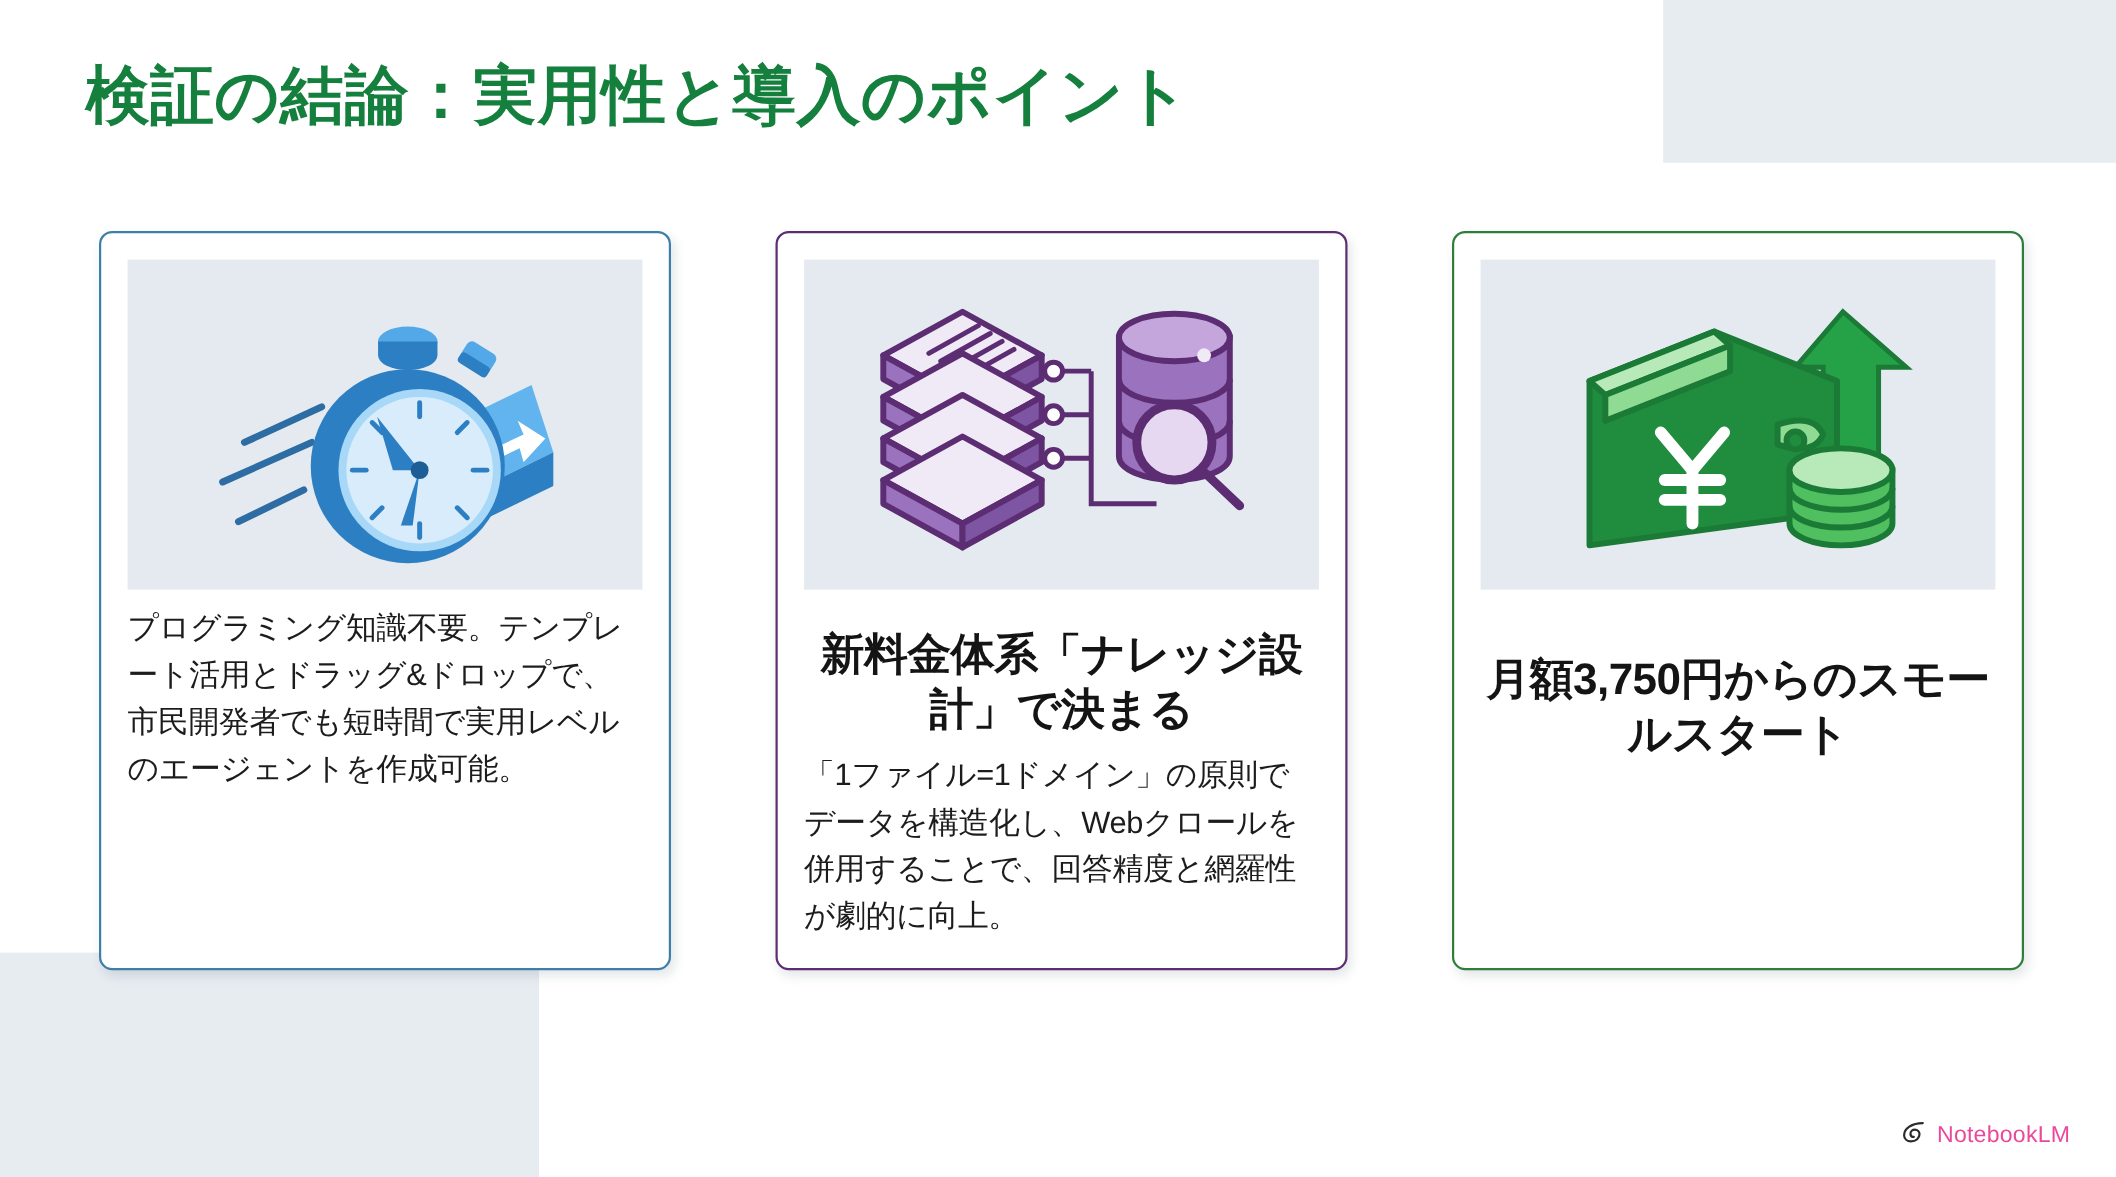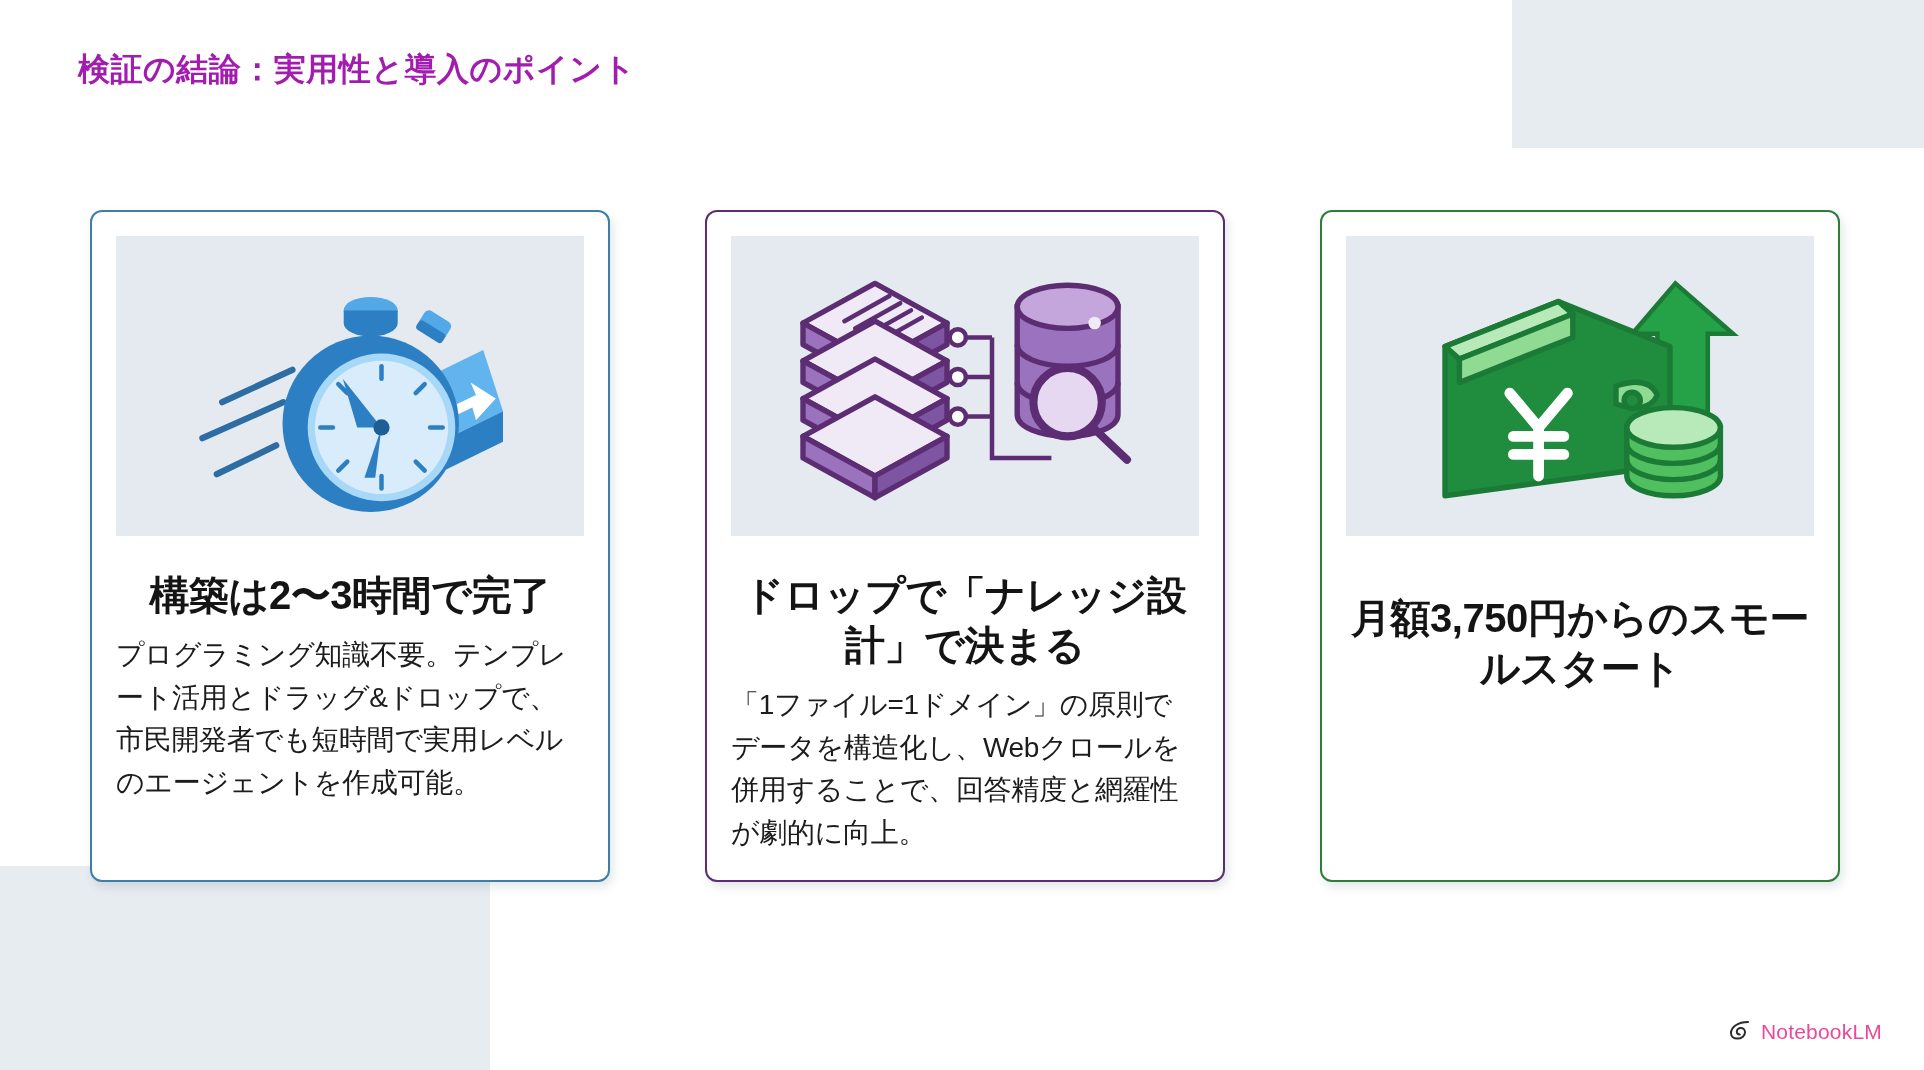--- a/index.html
+++ b/index.html
@@ -13,23 +13,23 @@
 
   
   .bg-block { position:absolute; background:#e7ecf1; }
   #bg-top-right { top:0; left:1512px; width:412px; height:148px; }
   #bg-bottom-left { left:0; top:866px; width:490px; height:204px; }
 
   
   #slide-title {
     position:absolute;
     left:78px; top:48px;
-    font-size:32px;
+    font-size:58px;
     font-weight:bold;
-    color:#a21caf;
+    color:#15803d;
     letter-spacing:0.5px;
     white-space:nowrap;
   }
 
   
   #cards {
     position:absolute;
     left:90px; top:210px;
     width:1752px;
     display:flex;
@@ -137,21 +137,20 @@
           <line x1="343" y1="148" x2="333" y2="158"></line>
           <line x1="257" y1="234" x2="247" y2="244"></line>
         </g>
 
         <path d="M295 196 L252 142 L268 196 Z" fill="#2d7fc4"></path>
         <path d="M295 196 L276 252 L288 252 Z" fill="#2d7fc4"></path>
         <circle cx="295" cy="196" r="9" fill="#1d5e96"></circle>
       </svg>
       </span>
     </div>
-    <div class="card-heading">構築は2〜3時間で完了</div>
     <div class="card-body">プログラミング知識不要。テンプレート活用とドラッグ&amp;ドロップで、市民開発者でも短時間で実用レベルのエージェントを作成可能。</div>
   </div>
 
   <div class="card accent-purple">
     <div class="thumb">
       <span>
       <svg viewBox="0 0 520 300" xmlns="http://www.w3.org/2000/svg" aria-hidden="true">
         <g stroke="#5c2d72" stroke-width="6" stroke-linejoin="round">
 
           <g>
@@ -202,21 +201,21 @@
         </g>
         <circle cx="404" cy="80" r="7" fill="#f0eaf6"></circle>
 
         <g stroke="#5c2d72" stroke-width="9" fill="none" stroke-linecap="round">
           <circle cx="374" cy="168" r="38" fill="#e7d8f2"></circle>
           <line x1="402" y1="196" x2="440" y2="232"></line>
         </g>
       </svg>
       </span>
     </div>
-    <div class="card-heading">ドロップで「ナレッジ設計」で決まる</div>
+    <div class="card-heading">新料金体系「ナレッジ設計」で決まる</div>
     <div class="card-body">「1ファイル=1ドメイン」の原則でデータを構造化し、Webクロールを併用することで、回答精度と網羅性が劇的に向上。</div>
   </div>
 
   <div class="card accent-green">
     <div class="thumb">
       <span>
       <svg viewBox="0 0 520 300" xmlns="http://www.w3.org/2000/svg" aria-hidden="true">
 
         <g>
           <path d="M366 36 L430 92 L402 92 L402 220 L346 220 L346 92 L318 92 Z" fill="#25a148" stroke="#1c7a37" stroke-width="5"></path>

